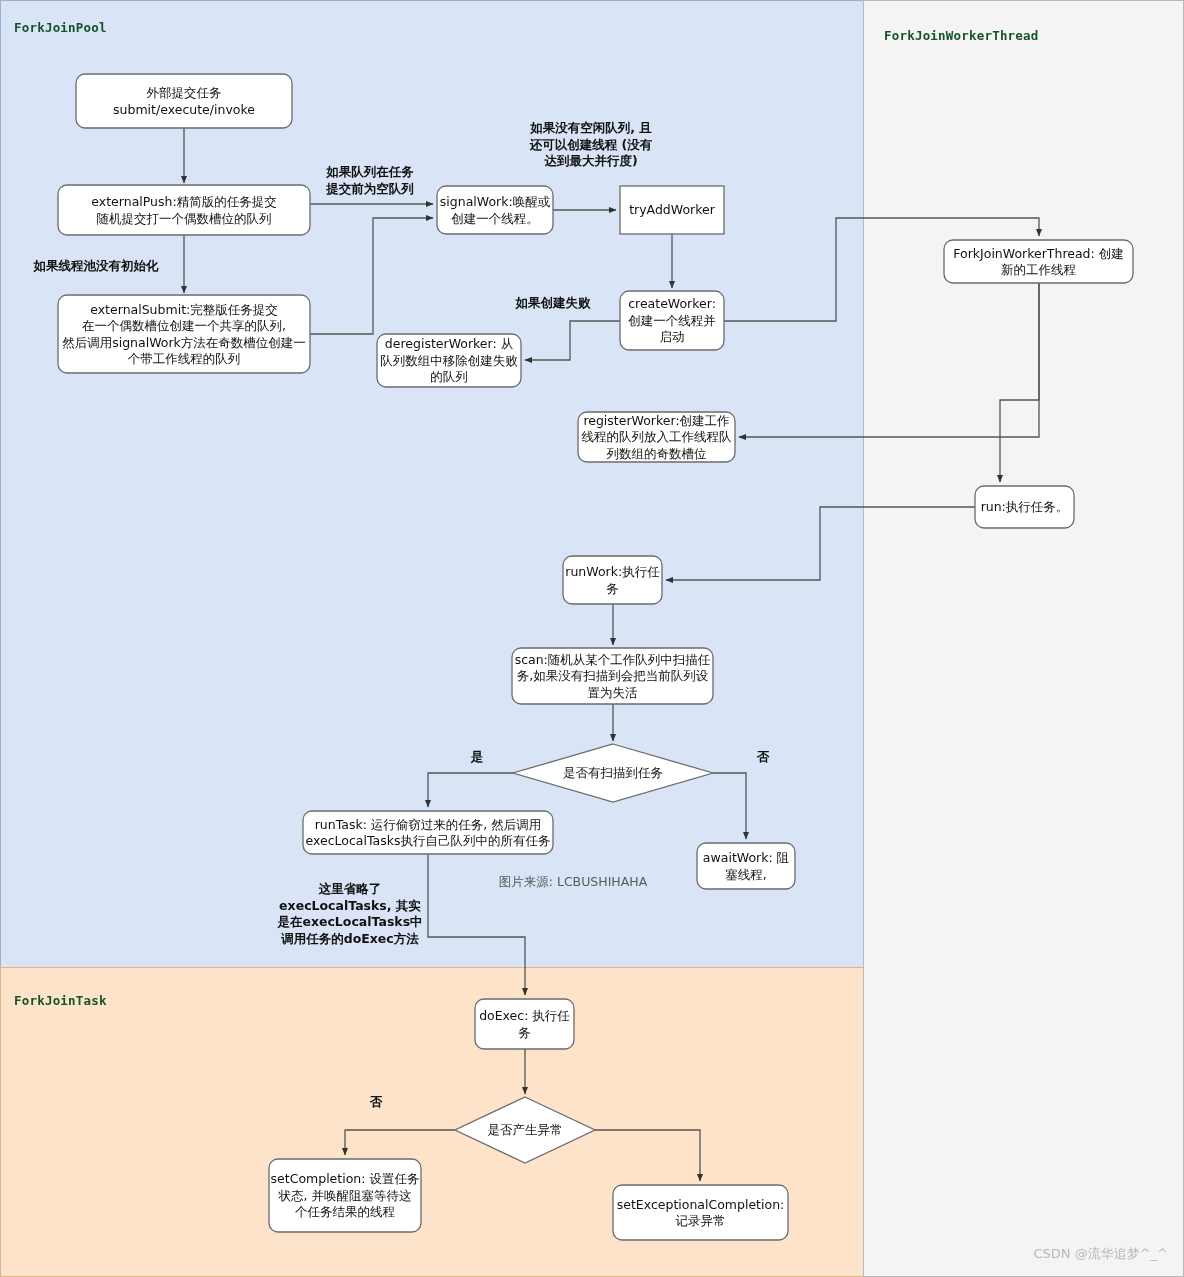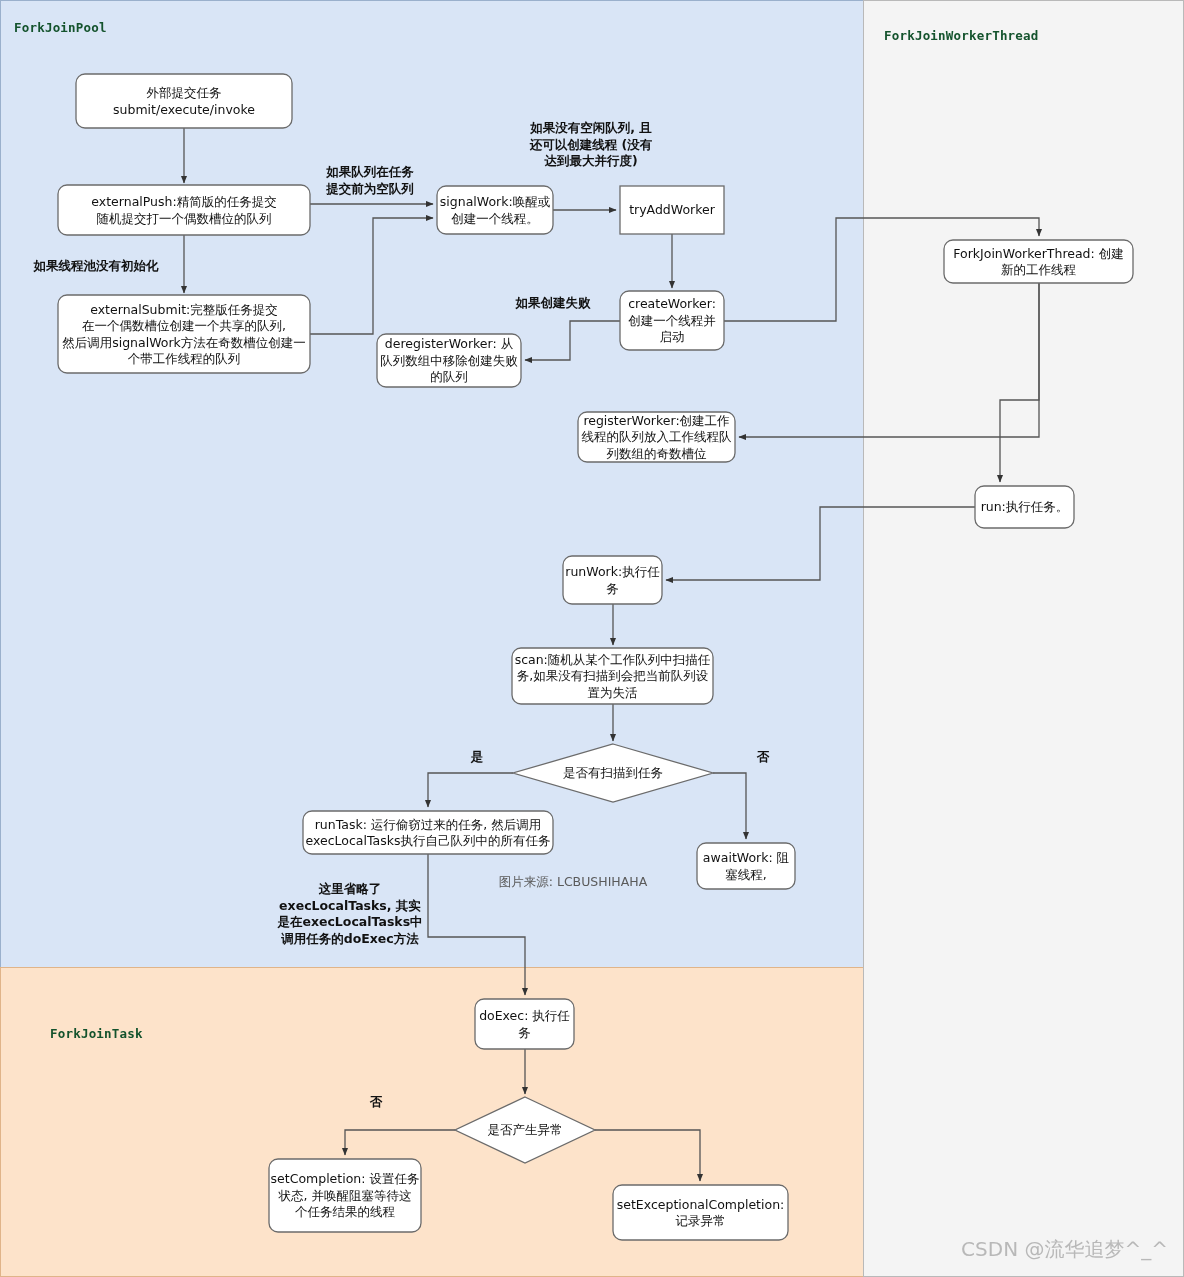--- a/index.html
+++ b/index.html
@@ -10,34 +10,34 @@
   #panel-task{left:0;top:967px;width:864px;height:310px;background:#fde3ca;border:1px solid #e0b489;}
   #panel-worker{left:863px;top:0;width:321px;height:1277px;background:#f4f4f4;border:1px solid #b9b9b9;}
   .panel-title{position:absolute;color:#14532d;font-weight:bold;font-size:12.5px;
                font-family:"DejaVu Sans Mono","Liberation Mono",monospace;letter-spacing:.2px;}
   #svg-layer{position:absolute;left:0;top:0;width:1184px;height:1277px;}
   .node rect,.node polygon{fill:#ffffff;stroke:#6b6b6b;stroke-width:1.3;}
   .node text{font-family:"DejaVu Sans","Liberation Sans",sans-serif;fill:#111;font-size:12.5px;text-anchor:middle;}
   .edge{fill:none;stroke:#555;stroke-width:1.3;}
   .elabel{font-family:"DejaVu Sans","Liberation Sans",sans-serif;fill:#111;font-size:12.5px;font-weight:600;text-anchor:middle;}
   .credit{font-family:"DejaVu Sans","Liberation Sans",sans-serif;fill:#5a5a5a;font-size:12.5px;text-anchor:middle;}
-  .wm{position:absolute;right:16px;bottom:14px;color:#b8b8b8;font-size:20px;
+  .wm{position:absolute;right:16px;bottom:14px;color:#b8b8b8;font-size:13px;
       font-family:"DejaVu Sans","Liberation Sans",sans-serif;margin-left:42px;}
 </style>
 </head>
 <body>
 
 <div id="page">
 
   <div class="panel" id="panel-pool"></div>
   <div class="panel" id="panel-task"></div>
   <div class="panel" id="panel-worker"></div>
 
   <div class="panel-title" style="left:14px;top:20px;">ForkJoinPool</div>
-  <div class="panel-title" style="left:14px;top:1026px;margin-left:36px;">ForkJoinTask</div>
+  <div class="panel-title" style="left:14px;top:993px;">ForkJoinTask</div>
   <div class="panel-title" style="left:884px;top:28px;">ForkJoinWorkerThread</div>
 
   <svg id="svg-layer" viewBox="0 0 1184 1277">
     <defs>
       <marker id="arw" markerWidth="9" markerHeight="9" refX="7.4" refY="3.2" orient="auto" markerUnits="userSpaceOnUse">
         <path d="M0,0 L8,3.2 L0,6.4 z" fill="#333"></path>
       </marker>
     </defs>
 
     <g id="edges">

